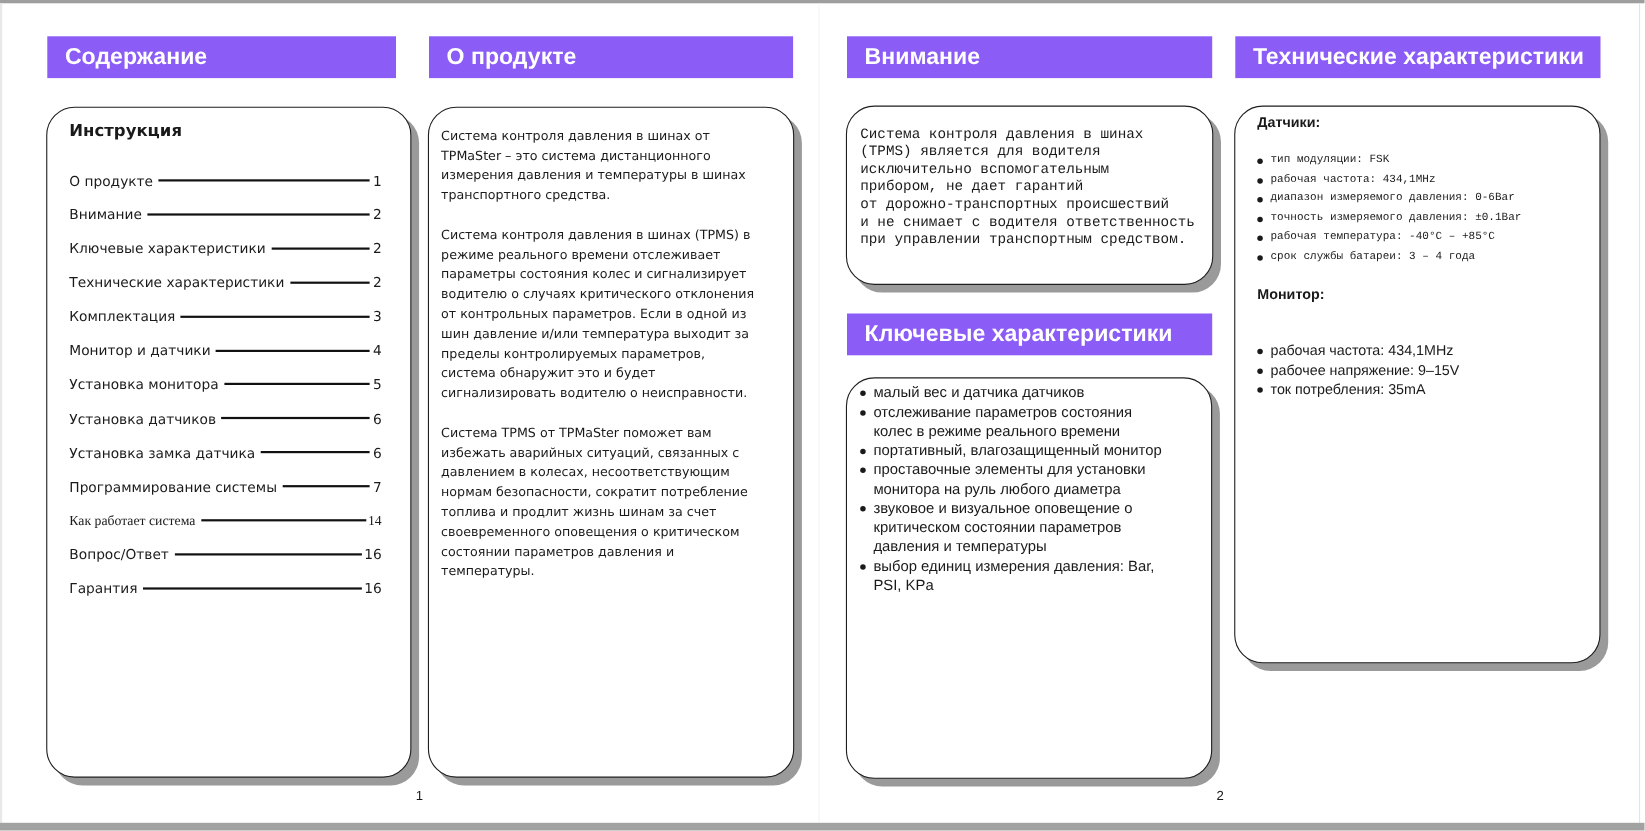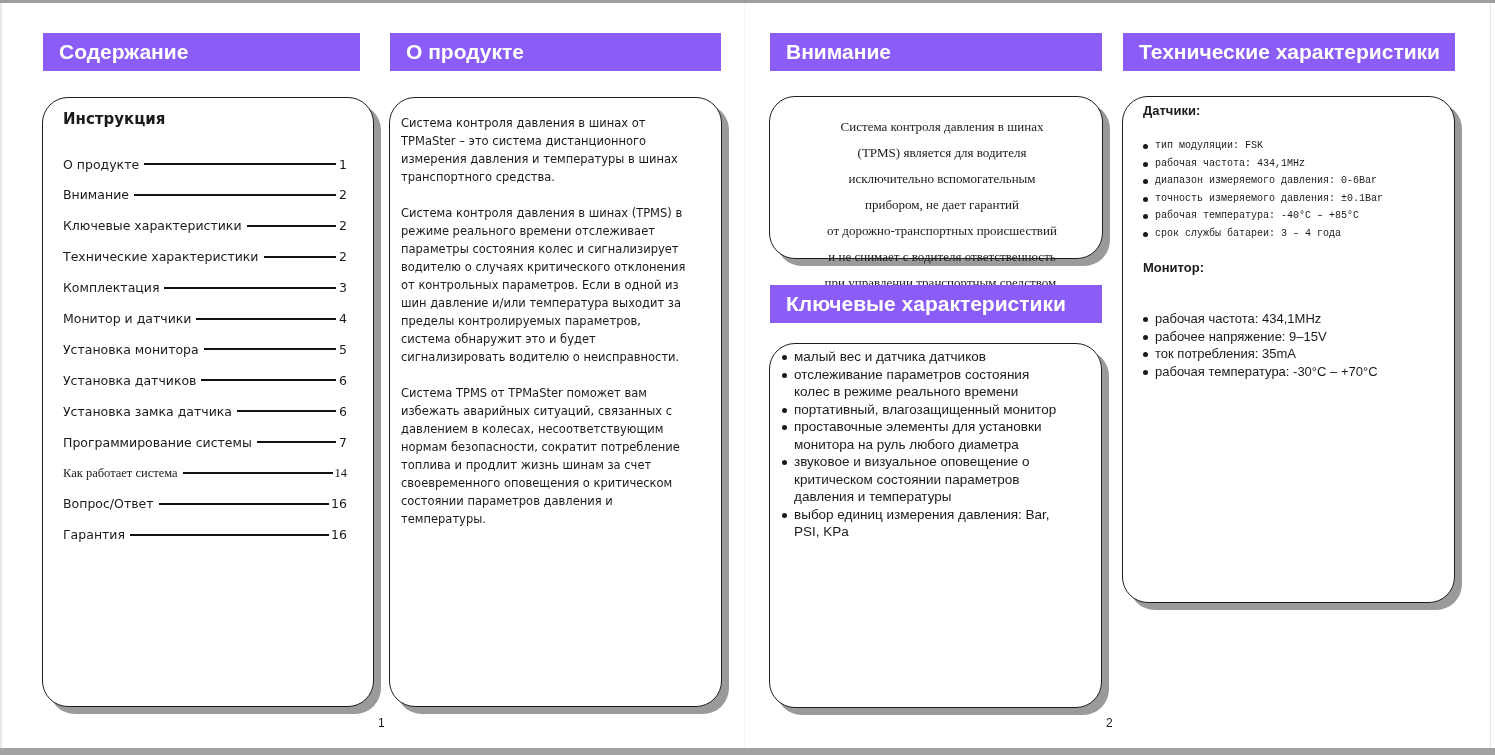--- a/index.html
+++ b/index.html
@@ -41,23 +41,22 @@
   .toc-row .pg { padding-left: 2px; min-width: 9px; text-align: right; }
 
   .prose {
     position: absolute; left: 11px; top: 16px; width: 310px;
     font-family: "DejaVu Sans", sans-serif; font-size: 11.5px; line-height: 18px;
   }
   .prose p { margin: 0 0 18px 0; white-space: pre-line; }
 
   .warn-text {
     position: absolute; left: 12px; top: 17px; width: 320px;
-    font-family: Liberation Serif, serif; font-size: 13px; line-height: 26px;
+    font-family: Liberation Mono, monospace; font-size: 13px; line-height: 16px;
     white-space: pre-line;
-    text-align: center;
   }
   .bul-list {
     list-style: none; margin: 0; padding: 0;
     position: absolute; font-family: "Liberation Sans", sans-serif;
     font-size: 13.5px; line-height: 17.5px;
   }
   .bul-list li { position: relative; padding-left: 14px; white-space: pre-line; }
   .bul-list li::before {
     content: ""; position: absolute; left: 2px; top: 7px; width: 5px; height: 5px;
     border-radius: 50%; background: #1a1a1a;
@@ -222,18 +221,17 @@
         <li>диапазон измеряемого давления: 0-6Bar</li>
         <li>точность измеряемого давления: ±0.1Bar</li>
         <li>рабочая температура: -40°C – +85°C</li>
         <li>срок службы батареи: 3 – 4 года</li>
       </ul>
     <div class="spec-sub" style="top:163px;">Монитор:</div>
     <ul class="bul-list" id="monitor-list" style="left:18px; top:213px; width:310px; font-size:13px;">
         <li>рабочая частота: 434,1MHz</li>
         <li>рабочее напряжение: 9–15V</li>
         <li>ток потребления: 35mA</li>
-        <li>рабочая температура: -30°C – +70°C</li>
       </ul>
   </div>
 
   <div class="page-num" style="left:1106px; top:716px;">2</div>
 </div>
 
 </body></html>

